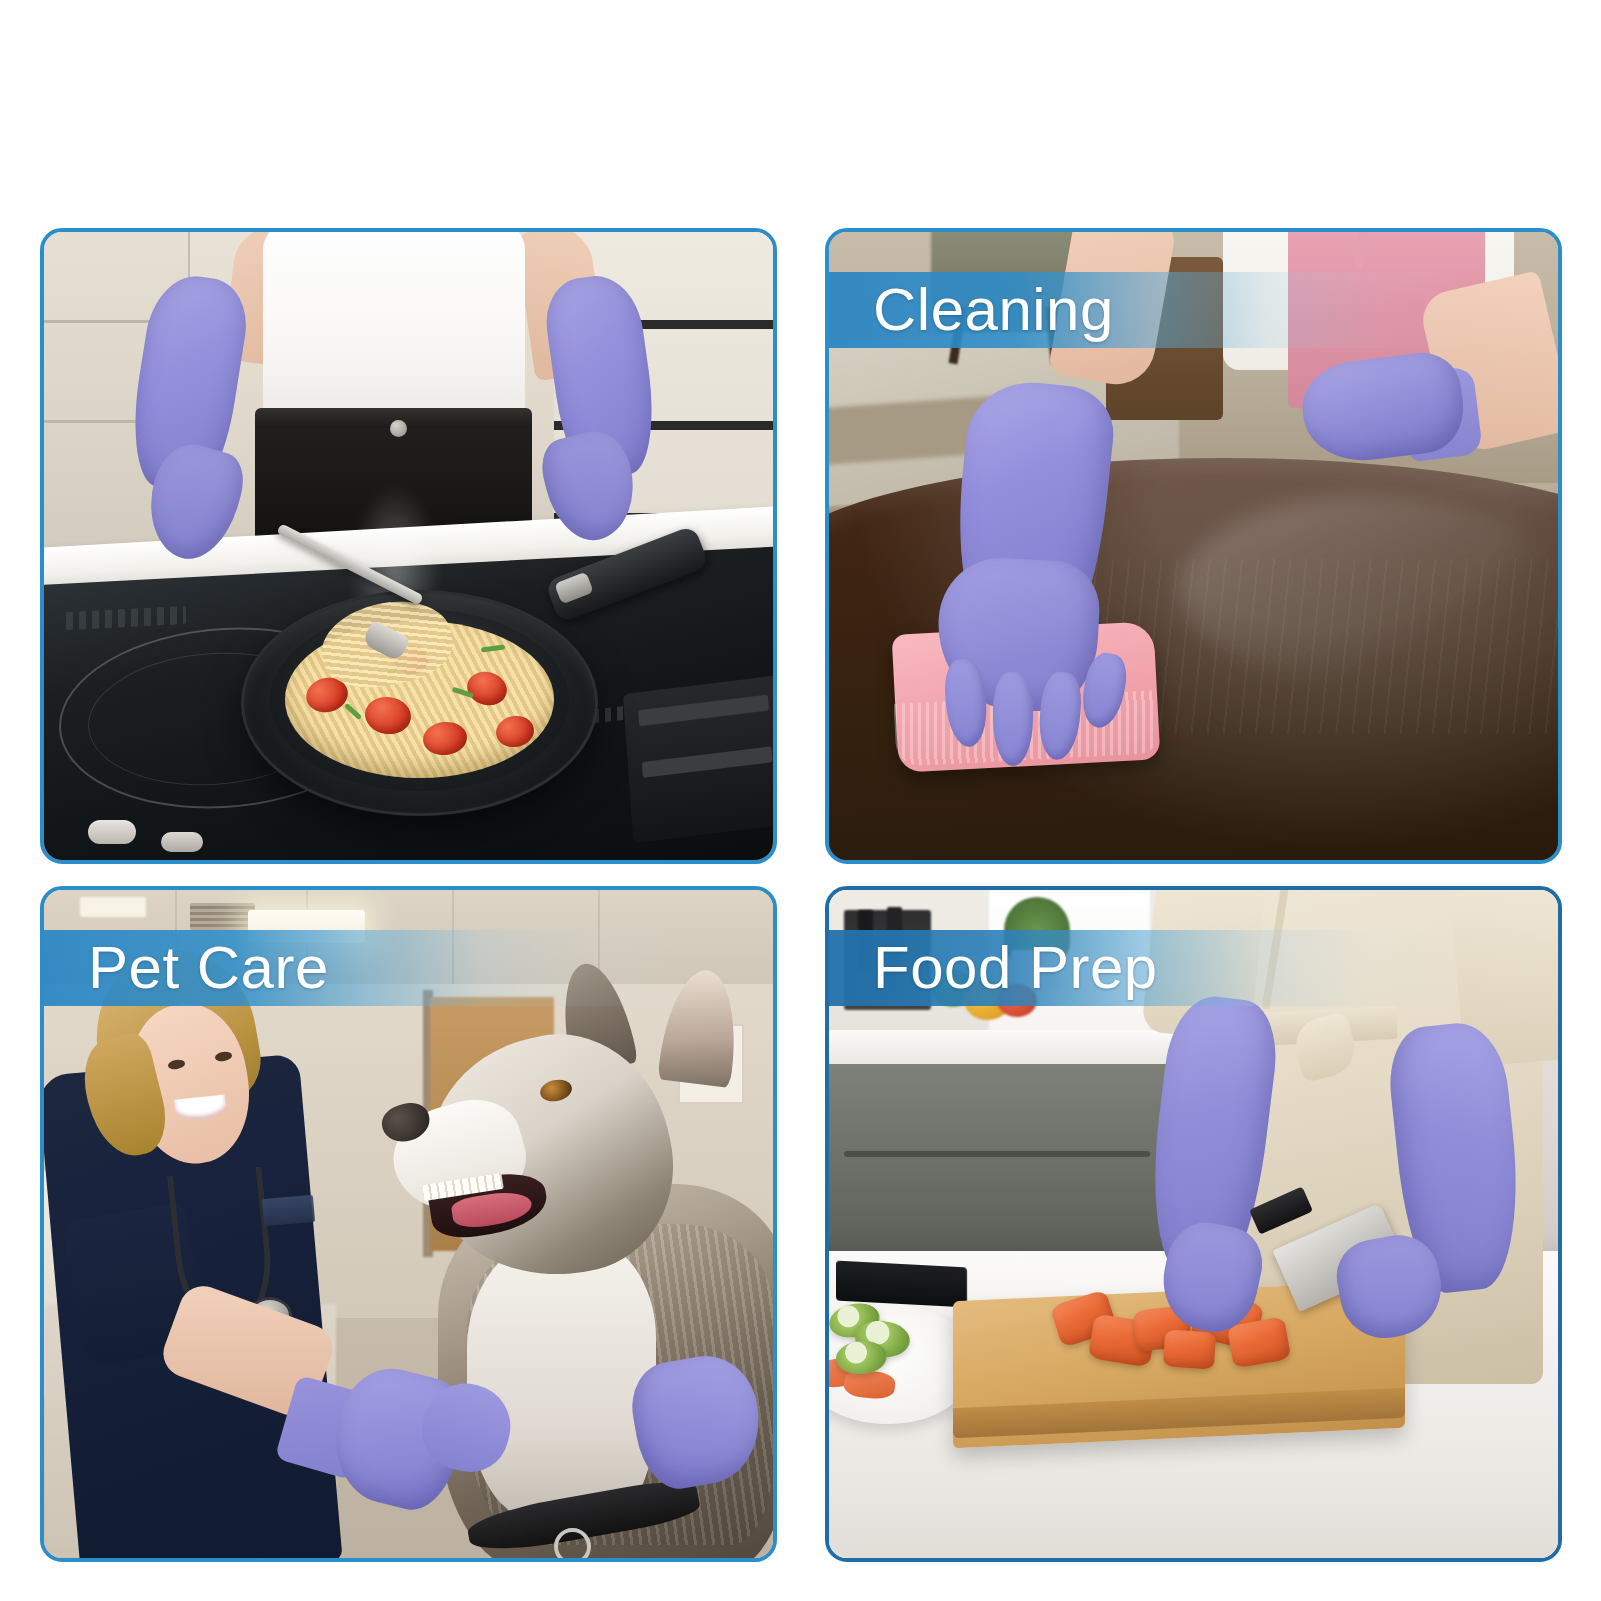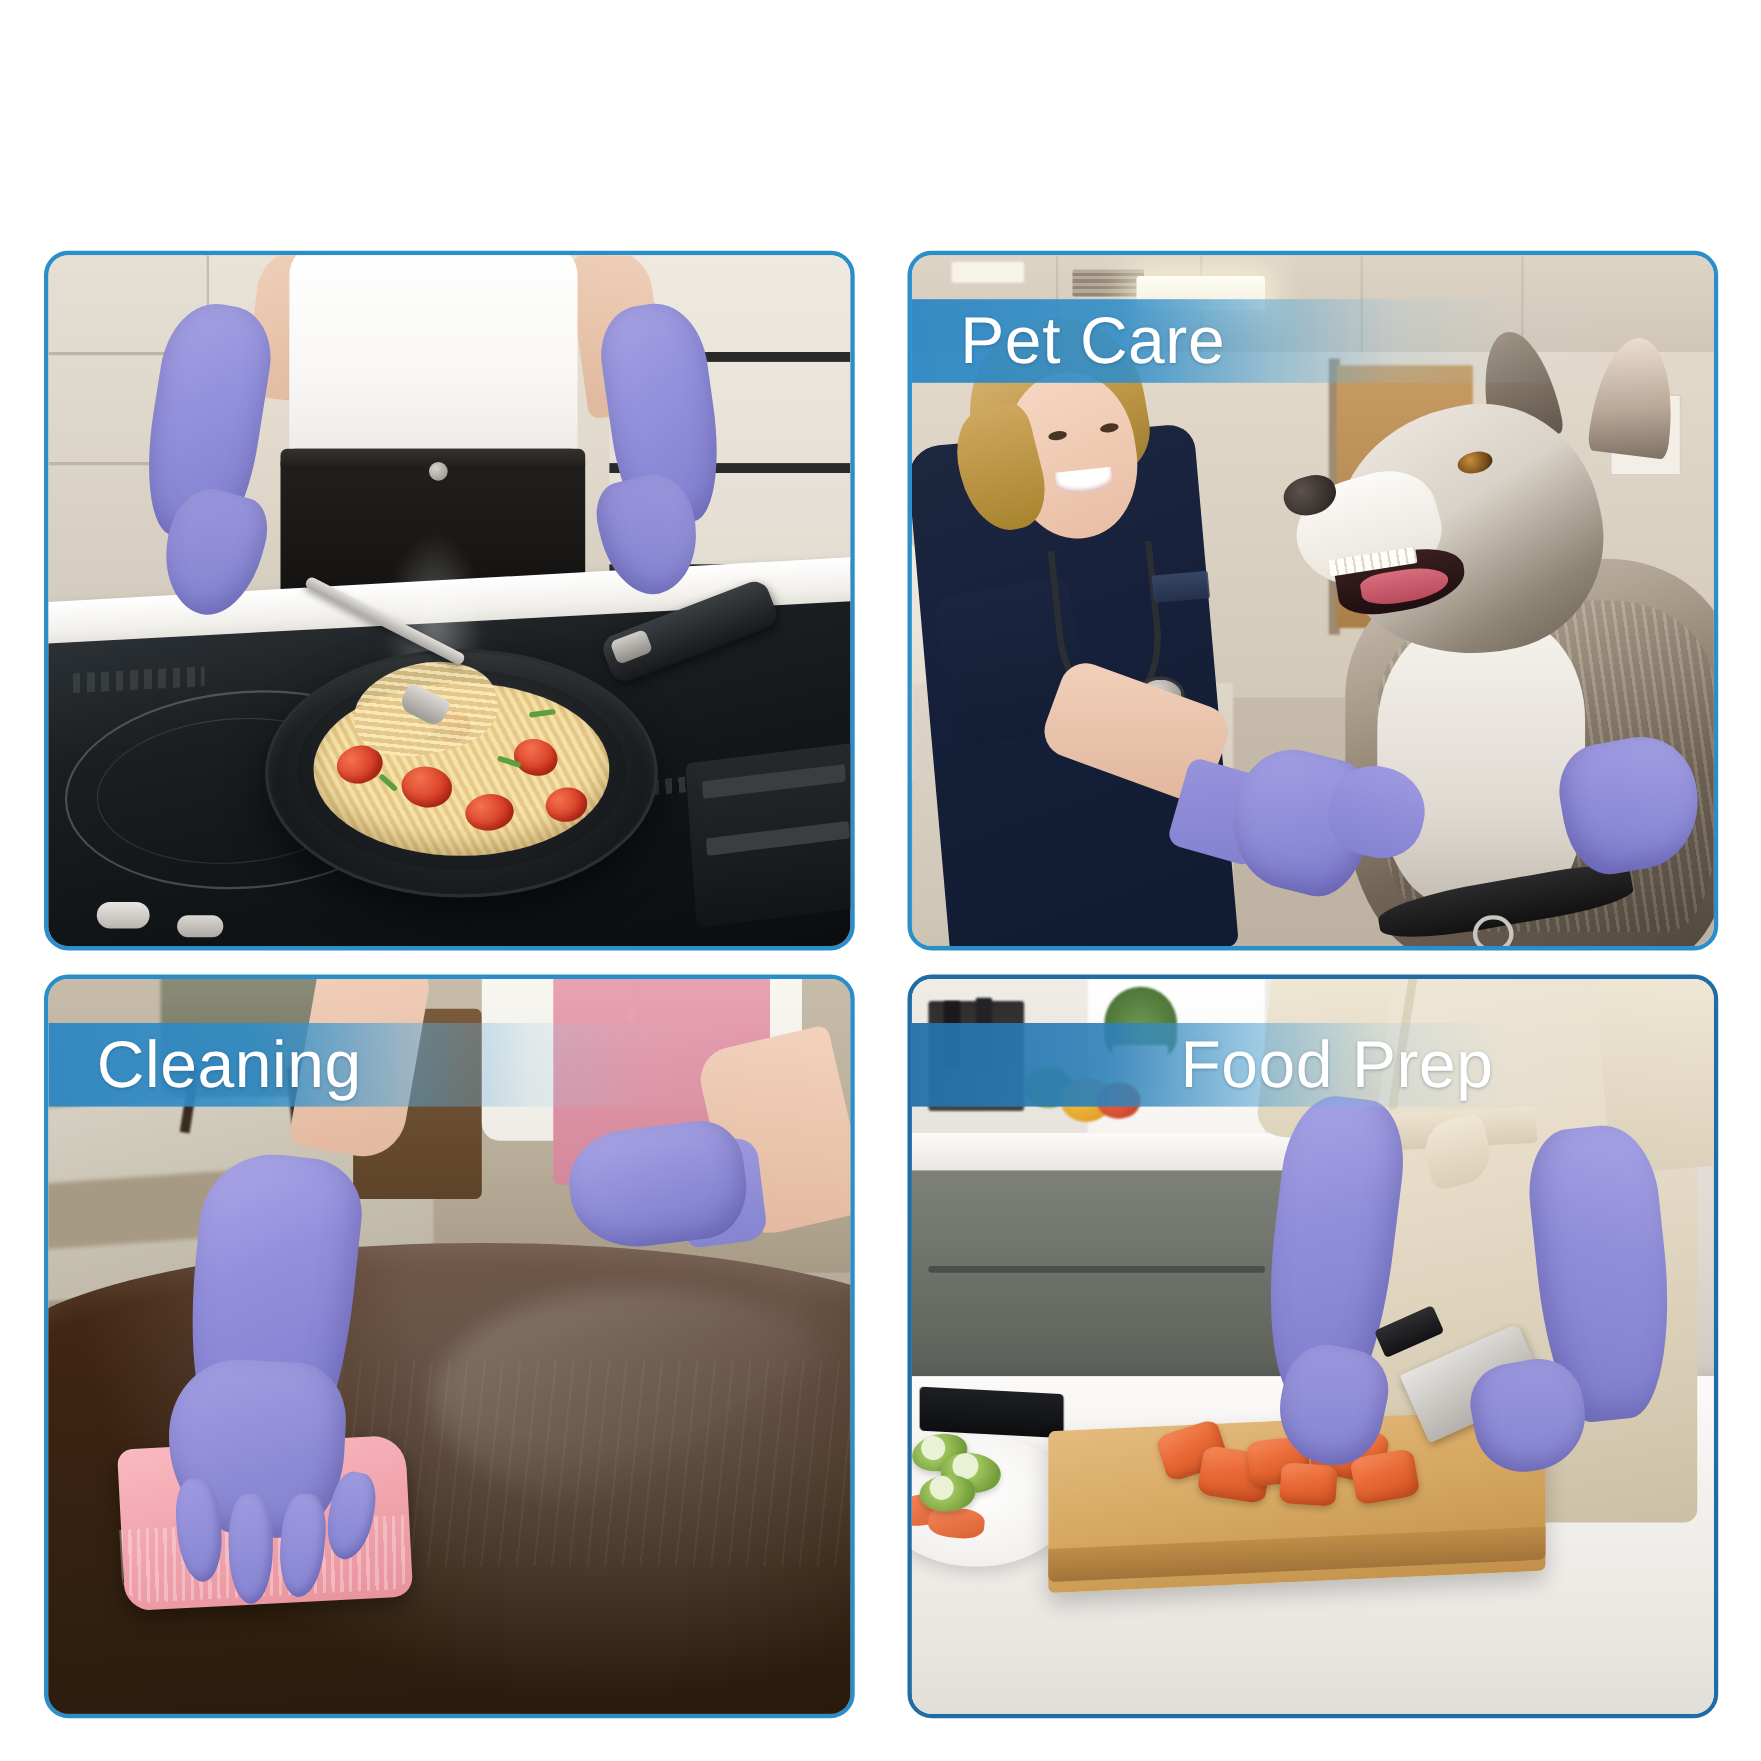--- a/index.html
+++ b/index.html
@@ -76,21 +76,20 @@
     white-space:nowrap;
   }
   .panel.dark-border .label-banner{
     background:linear-gradient(90deg,
         rgba(33,112,170,.95) 0%,
         rgba(44,128,185,.9) 24%,
         rgba(86,164,209,.6) 42%,
         rgba(150,196,223,.25) 58%,
         rgba(210,230,242,.06) 74%,
         rgba(255,255,255,0) 88%);
-    justify-content:center;
   }
 
   
   .s1-bg{ position:absolute; inset:0;
     background:linear-gradient(180deg,#ddd6c8 0%,#d6cfc0 40%,#cfc8ba 55%,#c9c2b4 100%); }
   .s1-cab-left{ position:absolute; left:0; top:0; width:20%; height:52%;
     background:linear-gradient(180deg,#e6e0d4,#d3ccbe); border-right:2px solid #c4bdaf;}
   .s1-cab-line{ position:absolute; left:0; width:20%; height:3px; background:#bdb5a6;}
   .s1-wall{ position:absolute; left:20%; top:0; width:80%; height:50%;
     background:linear-gradient(180deg,#e9e3d7 0%,#ded7c9 70%,#d4cdbf 100%);}
@@ -574,20 +573,55 @@
         <div class="herb h3"></div>
           <div class="herb h4"></div>
         <div class="s1-pasta2"></div>
         <div class="s1-fork"></div>
         <div class="s1-fork-head"></div>
       </div>
     </div>
 
     <div class="panel">
       <div class="scene">
+        <div class="s2-bg"></div>
+        <div class="s2-floor"></div>
+        <div class="s2-rug"></div>
+        <div class="s2-rug2"></div>
+        <div class="s2-chair-far"></div>
+        <div class="s2-leg1"></div>
+        <div class="s2-leg2"></div>
+        <div class="s2-chairback"></div>
+        <div class="s2-shirt"></div>
+        <div class="s2-collar"></div>
+        <div class="s2-apron"></div>
+        <div class="s2-apron-strap"></div>
+        <div class="s2-arm-r"></div>
+        <div class="s2-arm-l"></div>
+        <div class="s2-table"></div>
+        <div class="s2-tgrain"></div>
+        <div class="s2-tsheen"></div>
+        <div class="s2-glove-r-cuff"></div>
+        <div class="s2-glove-r"></div>
+        <div class="s2-cloth"></div>
+        <div class="s2-cloth-tex"></div>
+        <div class="s2-glove-l"></div>
+        <div class="s2-glove-l-hand"></div>
+        <div class="s2-fing f1"></div>
+          <div class="s2-fing f2"></div>
+        <div class="s2-fing f3"></div>
+          <div class="s2-fing f4"></div>
+      </div>
+      <div class="label-banner">
+        <span class="label-text">Cleaning</span>
+      </div>
+    </div>
+
+    <div class="panel">
+      <div class="scene">
         <div class="s3-bg"></div>
         <div class="s3-ceiling"></div>
         <div class="s3-ctile" style="left:18%"></div>
         <div class="s3-ctile" style="left:36%"></div>
         <div class="s3-ctile" style="left:56%"></div>
         <div class="s3-ctile" style="left:76%"></div>
         <div class="s3-vent"></div>
         <div class="s3-light"></div>
         <div class="s3-light2"></div>
         <div class="s3-wall"></div>
@@ -627,55 +661,20 @@
         <div class="s3-cuff-a"></div>
         <div class="s3-glove-a"></div>
         <div class="s3-glove-a-f"></div>
         <div class="s3-glove-b"></div>
       </div>
       <div class="label-banner">
         <span class="label-text">Pet Care</span>
       </div>
     </div>
 
-    <div class="panel">
-      <div class="scene">
-        <div class="s2-bg"></div>
-        <div class="s2-floor"></div>
-        <div class="s2-rug"></div>
-        <div class="s2-rug2"></div>
-        <div class="s2-chair-far"></div>
-        <div class="s2-leg1"></div>
-        <div class="s2-leg2"></div>
-        <div class="s2-chairback"></div>
-        <div class="s2-shirt"></div>
-        <div class="s2-collar"></div>
-        <div class="s2-apron"></div>
-        <div class="s2-apron-strap"></div>
-        <div class="s2-arm-r"></div>
-        <div class="s2-arm-l"></div>
-        <div class="s2-table"></div>
-        <div class="s2-tgrain"></div>
-        <div class="s2-tsheen"></div>
-        <div class="s2-glove-r-cuff"></div>
-        <div class="s2-glove-r"></div>
-        <div class="s2-cloth"></div>
-        <div class="s2-cloth-tex"></div>
-        <div class="s2-glove-l"></div>
-        <div class="s2-glove-l-hand"></div>
-        <div class="s2-fing f1"></div>
-          <div class="s2-fing f2"></div>
-        <div class="s2-fing f3"></div>
-          <div class="s2-fing f4"></div>
-      </div>
-      <div class="label-banner">
-        <span class="label-text">Cleaning</span>
-      </div>
-    </div>
-
     <div class="panel dark-border">
       <div class="scene">
         <div class="s4-bg"></div>
         <div class="s4-backwall"></div>
         <div class="s4-window"></div>
         <div class="s4-plant"></div>
         <div class="s4-pot"></div>
         <div class="s4-knives"></div>
         <div class="s4-knife-h"></div>
         <div class="s4-knife-h2"></div>

